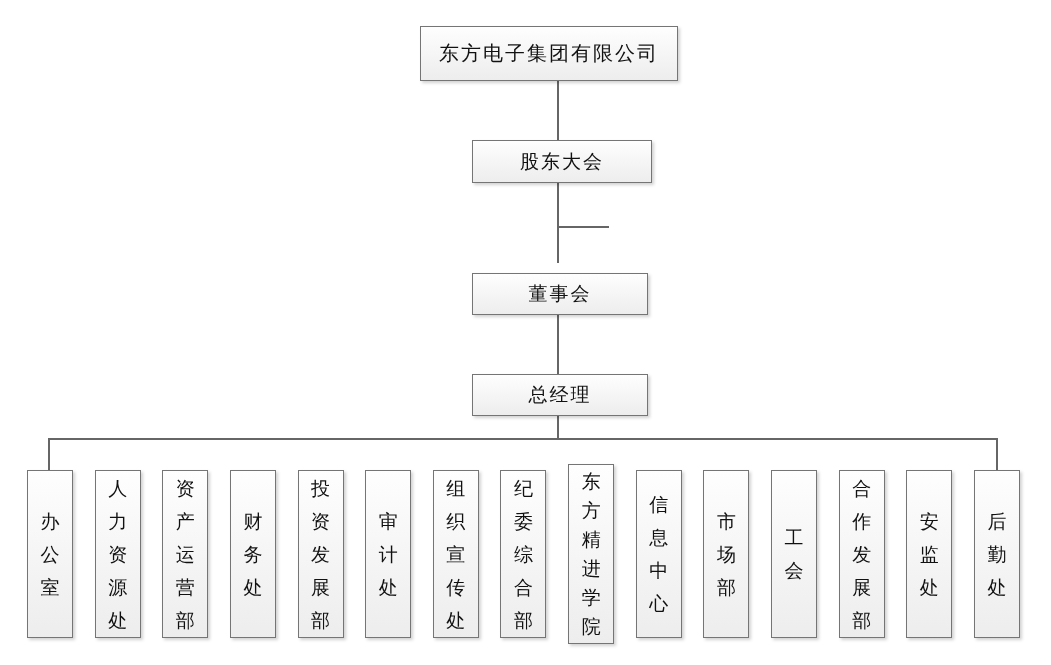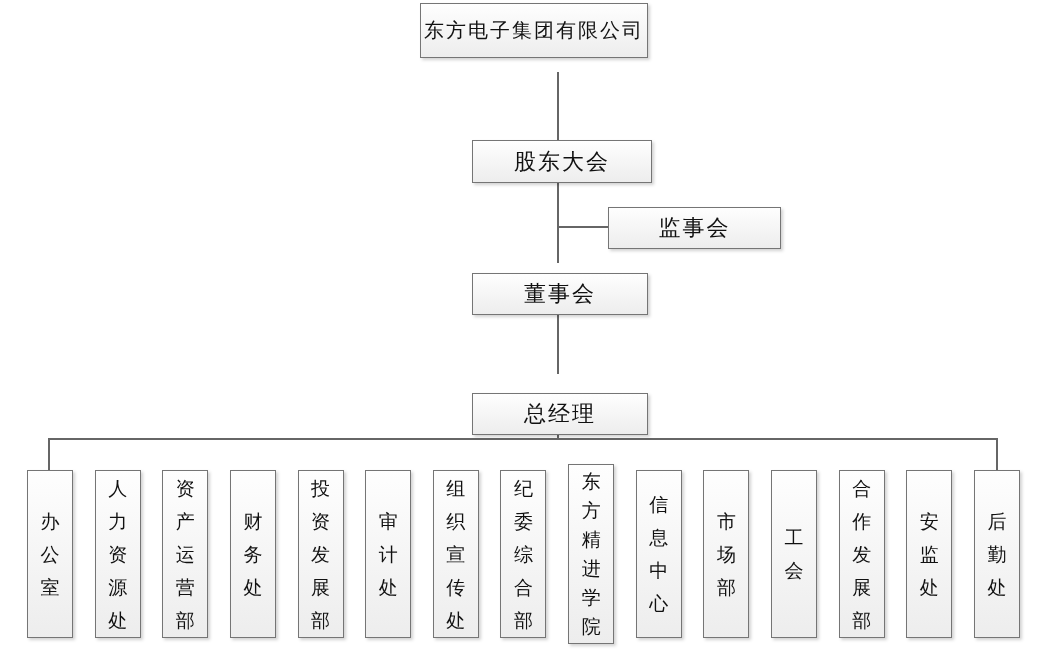--- a/index.html
+++ b/index.html
@@ -22,21 +22,21 @@
   }
   .node{
     position:absolute;
     box-sizing:border-box;
     border:1px solid var(--border);
     background:linear-gradient(180deg,var(--box-fill-top) 0%,var(--box-fill-bottom) 100%);
     box-shadow:2px 2px 3px rgba(0,0,0,0.18);
     display:flex;
     align-items:center;
     justify-content:center;
-    font-size:22px;
+    font-size:19px;
     letter-spacing:2px;
     white-space:nowrap;
   }
   .node.top{font-size:20px;}
   .line{position:absolute;background:var(--connector);}
   .row{
     position:absolute;
     left:27px; top:470px;
     width:993px; height:186px;
     display:flex;
@@ -72,29 +72,28 @@
 
   <div class="line" style="left:557px;top:72px;width:2px;height:68px;"></div>
   <div class="line" style="left:557px;top:183px;width:2px;height:80px;"></div>
   <div class="line" style="left:557px;top:226px;width:52px;height:2px;"></div>
   <div class="line" style="left:557px;top:304px;width:2px;height:70px;"></div>
   <div class="line" style="left:557px;top:416px;width:2px;height:24px;"></div>
   <div class="line" style="left:48px;top:438px;width:950px;height:2px;"></div>
   <div class="line" style="left:48px;top:438px;width:2px;height:32px;"></div>
   <div class="line" style="left:996px;top:438px;width:2px;height:36px;"></div>
 
-  <div class="node top" style="left:420px;top:3px;width:228px;height:55px;">东方电子集团有限公司</div>
+  <div class="node top" style="left:420px;top:26px;width:258px;height:55px;">东方电子集团有限公司</div>
 
   <div class="node" style="left:472px;top:140px;width:180px;height:43px;">股东大会</div>
 
-  <div class="node" style="left:608px;top:207px;width:173px;height:42px;">监事会</div>
 
   <div class="node" style="left:472px;top:273px;width:176px;height:42px;">董事会</div>
 
-  <div class="node" style="left:472px;top:374px;width:176px;height:42px;margin-top:19px;">总经理</div>
+  <div class="node" style="left:472px;top:374px;width:176px;height:42px;">总经理</div>
 
   <div class="row">
       <div class="dept">
         <span class="vchar">办</span>
         <span class="vchar">公</span>
         <span class="vchar">室</span>
       </div>
       <div class="dept">
         <span class="vchar">人</span>
         <span class="vchar">力</span>

